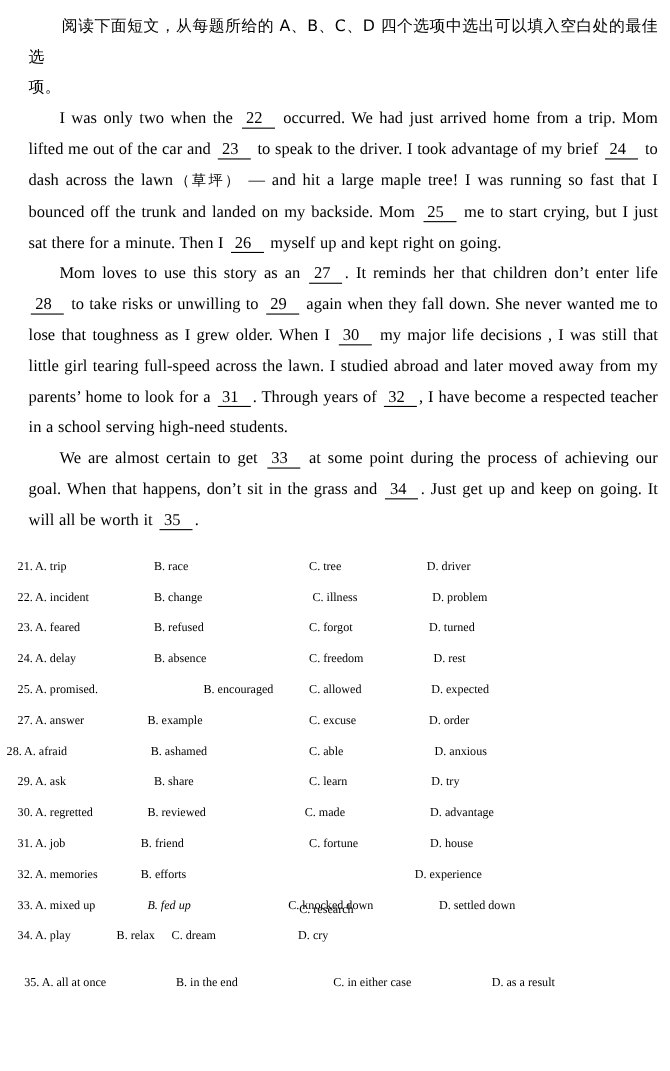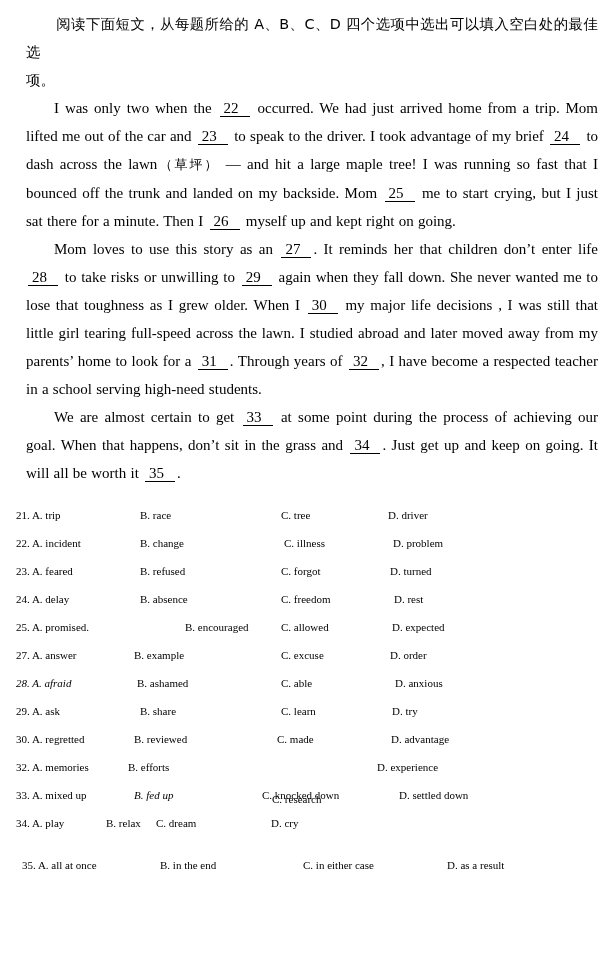--- a/index.html
+++ b/index.html
@@ -168,40 +168,46 @@
 
 
     <div class="opt-row">
       <span class="cell opt-num" style="left:16px;">27. A. answer</span>
       <span class="cell" style="left:134px;">B. example</span>
       <span class="cell" style="left:281px;">C. excuse</span>
       <span class="cell" style="left:390px;">D. order</span>
     </div>
 
     <div class="opt-row">
-      <span class="cell opt-num" style="left:16px;font-style:italic;">28. A. afraid</span>
+      <span class="cell opt-num" style="left:6px;">28. A. afraid</span>
       <span class="cell" style="left:137px;">B. ashamed</span>
       <span class="cell" style="left:281px;">C. able</span>
       <span class="cell" style="left:395px;">D. anxious</span>
     </div>
 
     <div class="opt-row">
       <span class="cell opt-num" style="left:16px;">29. A. ask</span>
       <span class="cell" style="left:140px;">B. share</span>
       <span class="cell" style="left:281px;">C. learn</span>
       <span class="cell" style="left:392px;">D. try</span>
     </div>
 
     <div class="opt-row">
       <span class="cell opt-num" style="left:16px;">30. A. regretted</span>
       <span class="cell" style="left:134px;">B. reviewed</span>
       <span class="cell" style="left:277px;">C. made</span>
       <span class="cell" style="left:391px;">D. advantage</span>
     </div>
 
+    <div class="opt-row">
+      <span class="cell opt-num" style="left:16px;">31. A. job</span>
+      <span class="cell" style="left:128px;">B. friend</span>
+      <span class="cell" style="left:281px;">C. fortune</span>
+      <span class="cell" style="left:391px;">D. house</span>
+    </div>
 
     <div class="opt-row">
       <span class="cell opt-num" style="left:16px;">32. A. memories</span>
       <span class="cell" style="left:128px;">B. efforts</span>
       <span class="cell" style="left:272px;margin-top:32px;">C. research</span>
       <span class="cell" style="left:377px;">D. experience</span>
     </div>
 
     <div class="opt-row">
       <span class="cell opt-num" style="left:16px;">33. A. mixed up</span>

